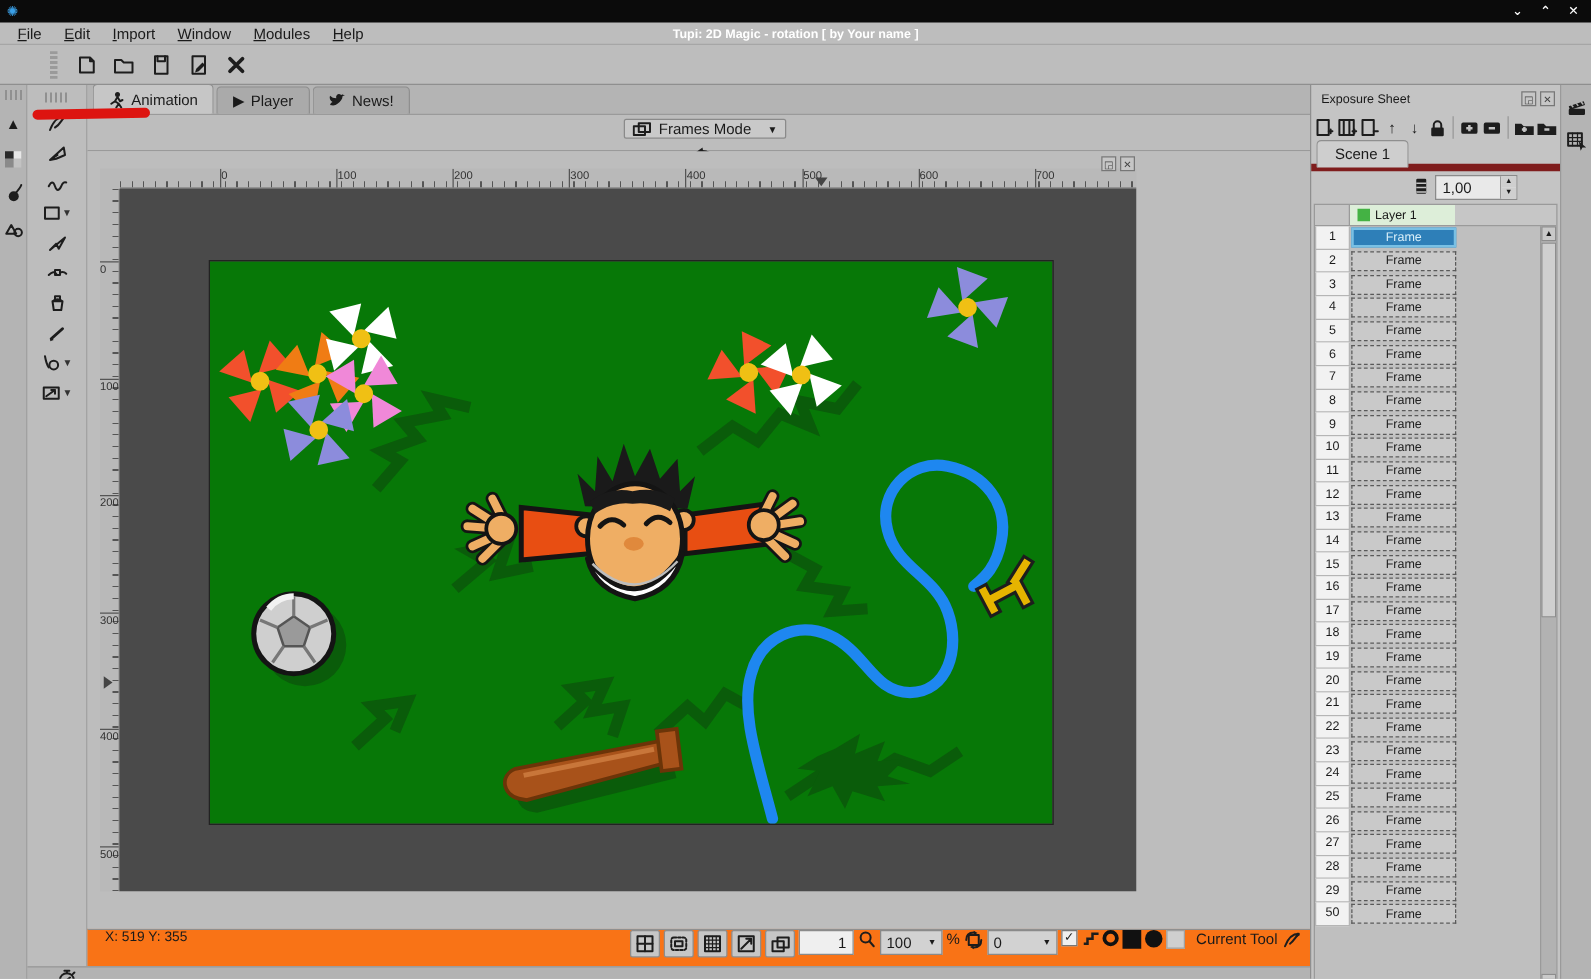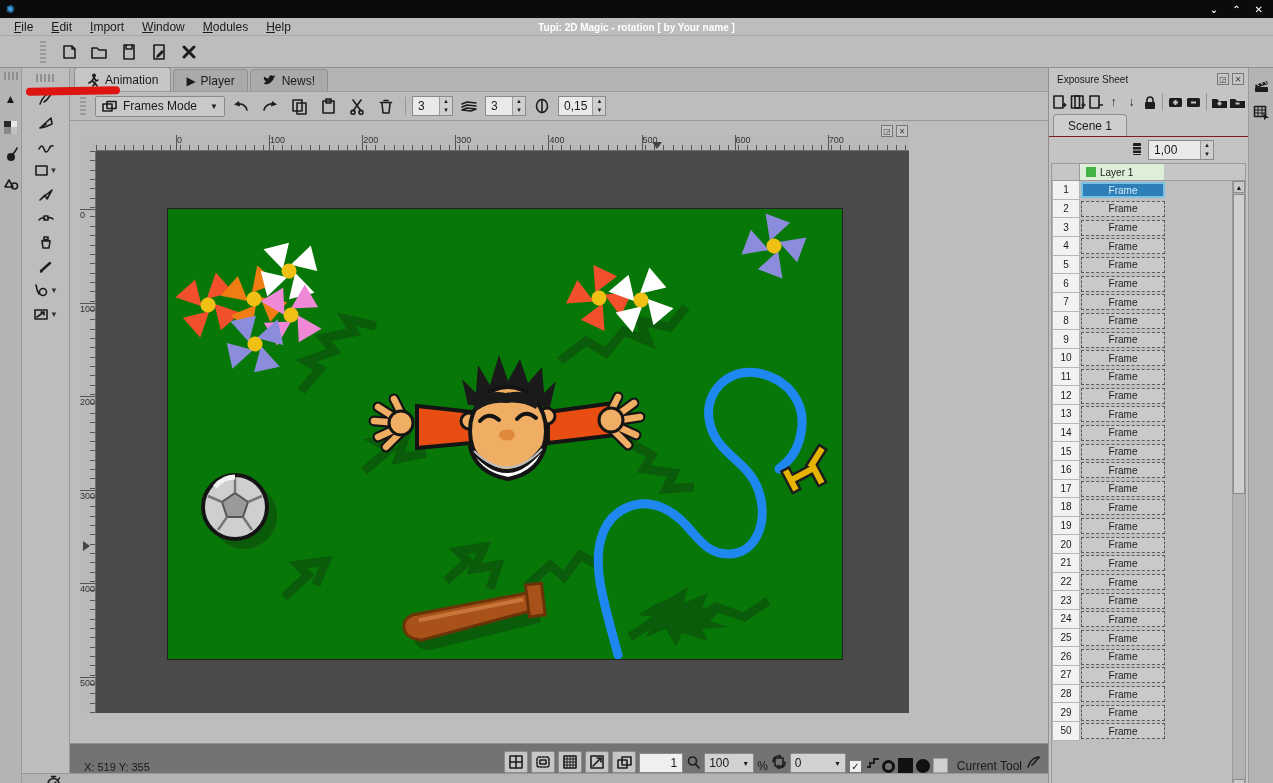--- a/index.html
+++ b/index.html
@@ -56,21 +56,21 @@
             border-bottom:1px solid #9a9a9a; }
   .tab { height:22px; display:flex; align-items:center; gap:5px; padding:0 12px;
          border:1px solid #8f8f8f; border-bottom:none; border-radius:4px 4px 0 0;
          background:#aaaaaa; margin-right:2px; font-size:12px; }
   .tab.active { background:#c6c6c6; height:24px; font-weight:normal; }
   .red-mark { position:absolute; left:26px; top:87px; width:94px; height:8px; background:#dd1410;
               border-radius:4px; transform:rotate(-1deg); z-index:40; }
 
   
   .optbar { height:29px; background:#bdbdbd; display:flex; align-items:center; gap:3px;
-            padding-left:10px; border-bottom:1px solid #9a9a9a; }
+            padding-left:10px; border-bottom:1px solid #9a9a9a;flex-direction:column; }
   .optbar .grip-v { height:18px; }
   .combo { height:21px; background:#c9c9c9; border:1px solid #8a8a8a; border-radius:2px;
            display:flex; align-items:center; gap:6px; padding:0 6px; min-width:130px; }
   .combo .dd { margin-left:auto; font-size:8px; }
   .spin { height:20px; background:#e9e9e9; border:1px solid #8a8a8a; display:flex; align-items:stretch; }
   .spin .val { padding:1px 5px; min-width:26px; display:flex; align-items:center; }
   .spin .arrows { width:13px; border-left:1px solid #9a9a9a; display:flex; flex-direction:column; }
   .spin .arrows i { flex:1; font-style:normal; font-size:6px; line-height:9px; text-align:center;
                     background:#cfcfcf; }
   .sep-v { width:1px; height:18px; background:#979797; margin:0 3px; }
@@ -103,22 +103,22 @@
               outline:1px solid #222; }
   .side-panel { position:absolute; right:0; top:0; width:137px; height:100%;
                 background:#bdbdbd; border-left:1px solid #a5a5a5; padding-top:20px; }
   .side-panel .pen { text-align:center; }
   .side-panel hr { border:none; border-top:1px solid #8f8f8f; margin:8px 10px; }
   .side-panel .lbl { text-align:center; font-size:12px; color:#2c2c2c; margin:6px 0; }
   .side-panel .spin { margin:2px 10px; }
   .side-panel .spin .val { flex:1; }
 
   
-  .statusbar { height:30px; background:#737373; border-top:1px solid #8f8f8f;
-               display:flex; align-items:flex-end; padding:0 6px 0 14px; gap:3px; }
+  .statusbar { height:30px; background:#f97316; border-top:1px solid #8f8f8f;
+               display:flex; align-items:flex-start; padding:0 6px 0 14px; gap:3px; }
   .statusbar .coords { margin-right:auto; font-size:11px; }
   .sbtn { width:24px; height:22px; display:flex; align-items:center; justify-content:center;
           border:1px solid #8d8d8d; border-radius:2px; background:#c6c6c6; }
   .sfield { height:20px; background:#efefef; border:1px solid #8a8a8a; display:flex;
             align-items:center; justify-content:flex-end; padding:0 5px; }
   .scombo { height:20px; background:#d2d2d2; border:1px solid #8a8a8a; display:flex;
             align-items:center; padding:0 4px; gap:6px; }
   .scombo .dd { font-size:7px; }
   .chk { width:13px; height:13px; background:#efefef; border:1px solid #777; font-size:10px;
          line-height:12px; text-align:center; }
@@ -132,22 +132,22 @@
                   display:flex; align-items:center; padding-left:24px; }
 
   
   .exposure { width:200px; background:#c4c4c4; border-left:1px solid #8f8f8f; display:flex;
               flex-direction:column; }
   .exp-head { height:22px; display:flex; align-items:center; padding:0 4px 0 8px; }
   .exp-title { font-size:10px; }
   .exp-head .panel-mini2 { margin-left:auto; display:flex; gap:3px; }
   .exp-tools { height:24px; display:flex; align-items:center; gap:1px; padding:0 2px; }
   .ebtn { width:18px; height:19px; display:flex; align-items:center; justify-content:center; }
-  .exp-tabbar { height:23px; display:flex; align-items:flex-end; padding-left:4px;
-                border-bottom:1px solid #7f1d1d; }
+  .exp-tabbar { height:23px; display:flex; align-items:center; padding-left:4px;
+                border-bottom:6px solid #7f1d1d; }
   .exp-tab { height:22px; padding:0 14px; display:flex; align-items:center; background:#cecece;
              border:1px solid #8f8f8f; border-bottom:none; border-radius:4px 4px 0 0; font-size:12px; }
   .exp-spinrow { height:26px; display:flex; align-items:center; justify-content:flex-end;
                  gap:5px; padding-right:34px; }
   .exp-table { flex:1; position:relative; margin:0 2px 2px 2px; background:#bfbfbf;
                border:1px solid #9a9a9a; overflow:hidden; }
   .exp-header-row { height:17px; display:flex; background:#c6c6c6; border-bottom:1px solid #9a9a9a; }
   .exp-header-num { width:28px; border-right:1px solid #9a9a9a; }
   .exp-header-layer { width:84px; background:#ddeed9; display:flex; align-items:center; gap:4px;
                       padding-left:6px; font-size:10px; }

